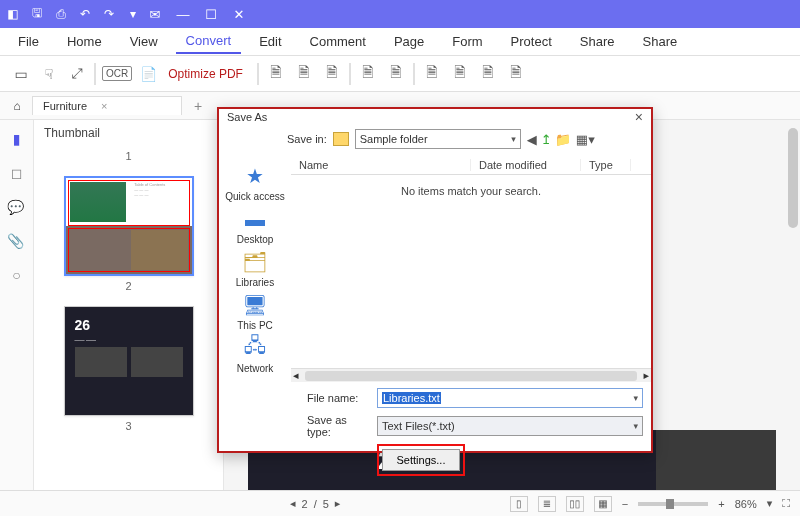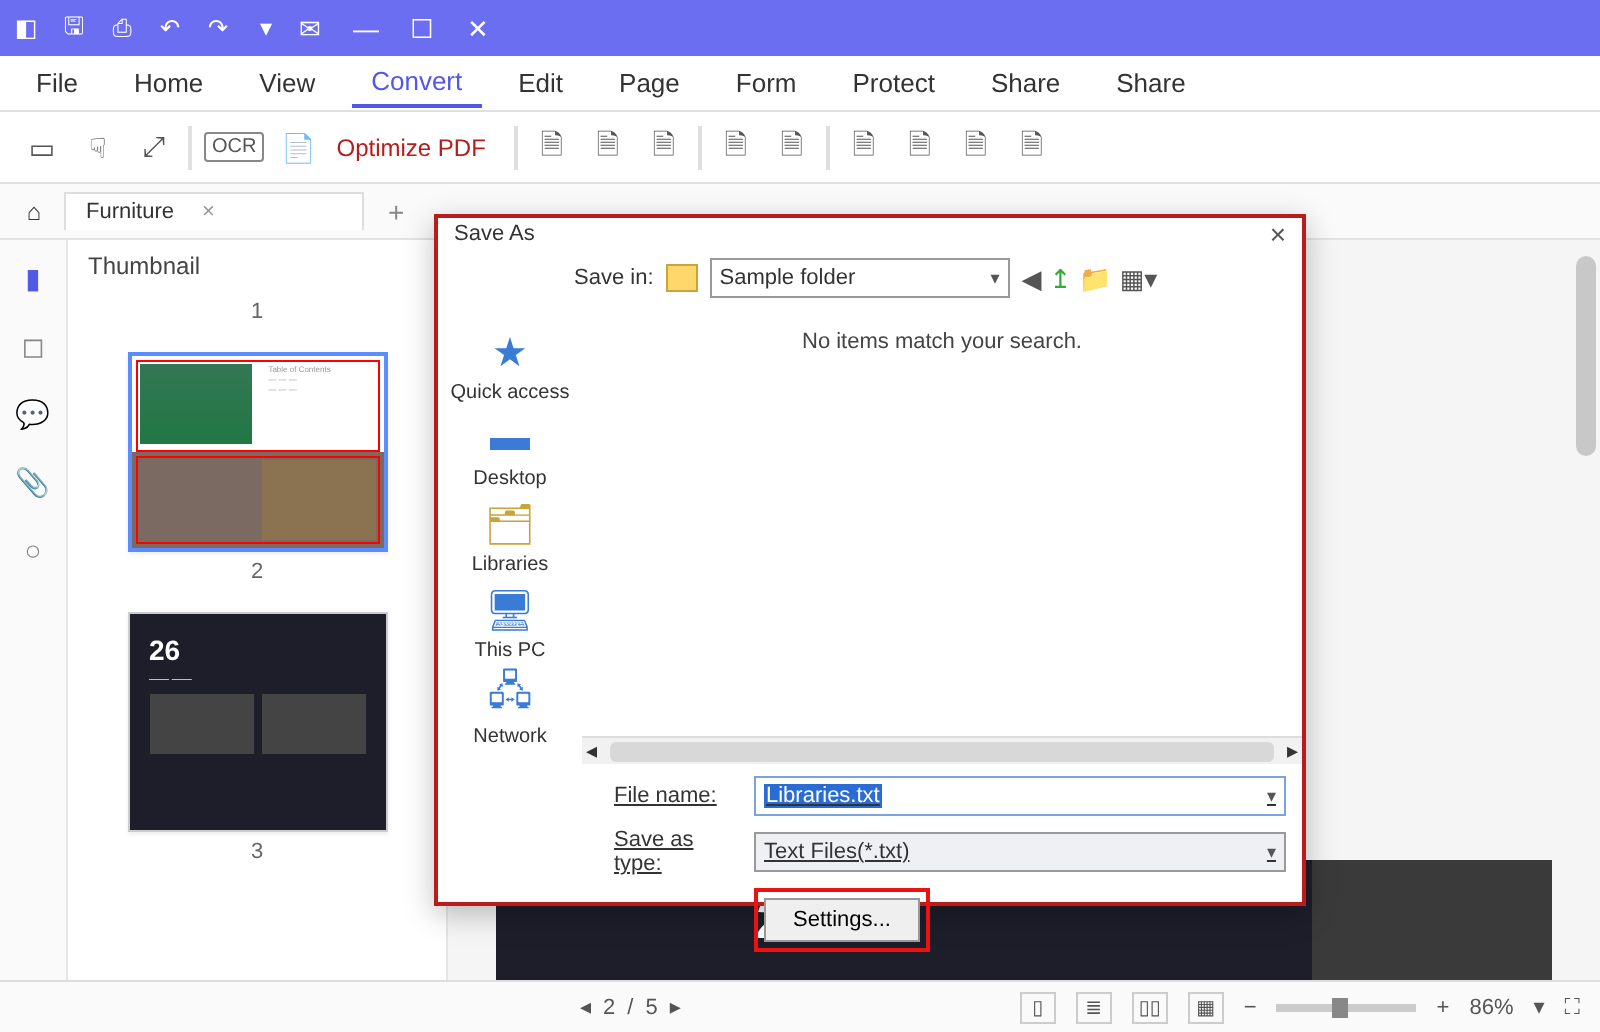--- a/index.html
+++ b/index.html
@@ -104,20 +104,21 @@
     <span class="tb-btn">✕</span>
   </div>
 </div>
 
 <div class="menubar">
   <div class="mitem">File</div>
   <div class="mitem">Home</div>
   <div class="mitem">View</div>
   <div class="mitem active">Convert</div>
   <div class="mitem">Edit</div>
+  <div class="mitem">Comment</div>
   <div class="mitem">Page</div>
   <div class="mitem">Form</div>
   <div class="mitem">Protect</div>
   <div class="mitem">Share</div>
   <div class="mitem">Share</div>
 </div>
 
 <div class="toolbar">
   <span class="tool">▭</span>
   <span class="tool">☟</span>
@@ -217,21 +218,21 @@
 </div>
 
 <div class="dialog">
   <div class="dlg-title">
     <span>Save As</span>
     <span class="dlg-close">×</span>
   </div>
   <div class="saveinrow">
     <span>Save in:</span>
     <span class="foldericon"></span>
-    <div class="combo" style="width:150px;">
+    <div class="combo" style="width:166px;">
       <span>Sample folder</span>
       <span class="arrow">▾</span>
     </div>
     <div class="navicons">
       <span>◀</span>
       <span style="color:#3a3">↥</span>
       <span style="color:#caa33a">📁</span>
       <span>▦▾</span>
     </div>
   </div>
@@ -252,30 +253,35 @@
       <div class="place">
           <div class="pic" style="color:#3a7bd5">🖥</div>
           <span>This PC</span>
         </div>
       <div class="place">
           <div class="pic" style="color:#3a7bd5">🖧</div>
           <span>Network</span>
         </div>
     </div>
     <div class="filelist">
+      <div class="listhead">
+        <div class="col" style="width:180px;">Name</div>
+        <div class="col" style="width:110px;">Date modified</div>
+        <div class="col" style="width:50px;">Type</div>
+      </div>
       <div class="nomatch">No items match your search.</div>
       <div class="dlg-scroll">
         <span style="position:absolute;left:2px;top:0;">◂</span>
         <div class="bar"></div>
         <span style="position:absolute;right:2px;top:0;">▸</span>
       </div>
     </div>
   </div>
   <div class="dlg-bottom">
-    <div style="display:flex; gap:8px; align-items:flex-start;text-decoration:underline;">
+    <div style="display:flex; gap:8px; align-items:flex-start;">
       <div style="width:72px;"></div>
       <div style="flex:1;">
         <div class="frow">
           <label>File name:</label>
           <div class="combo txtfield" style="flex:1;">
             <span class="seltext">Libraries.txt</span>
             <span class="arrow">▾</span>
           </div>
         </div>
         <div class="frow">

